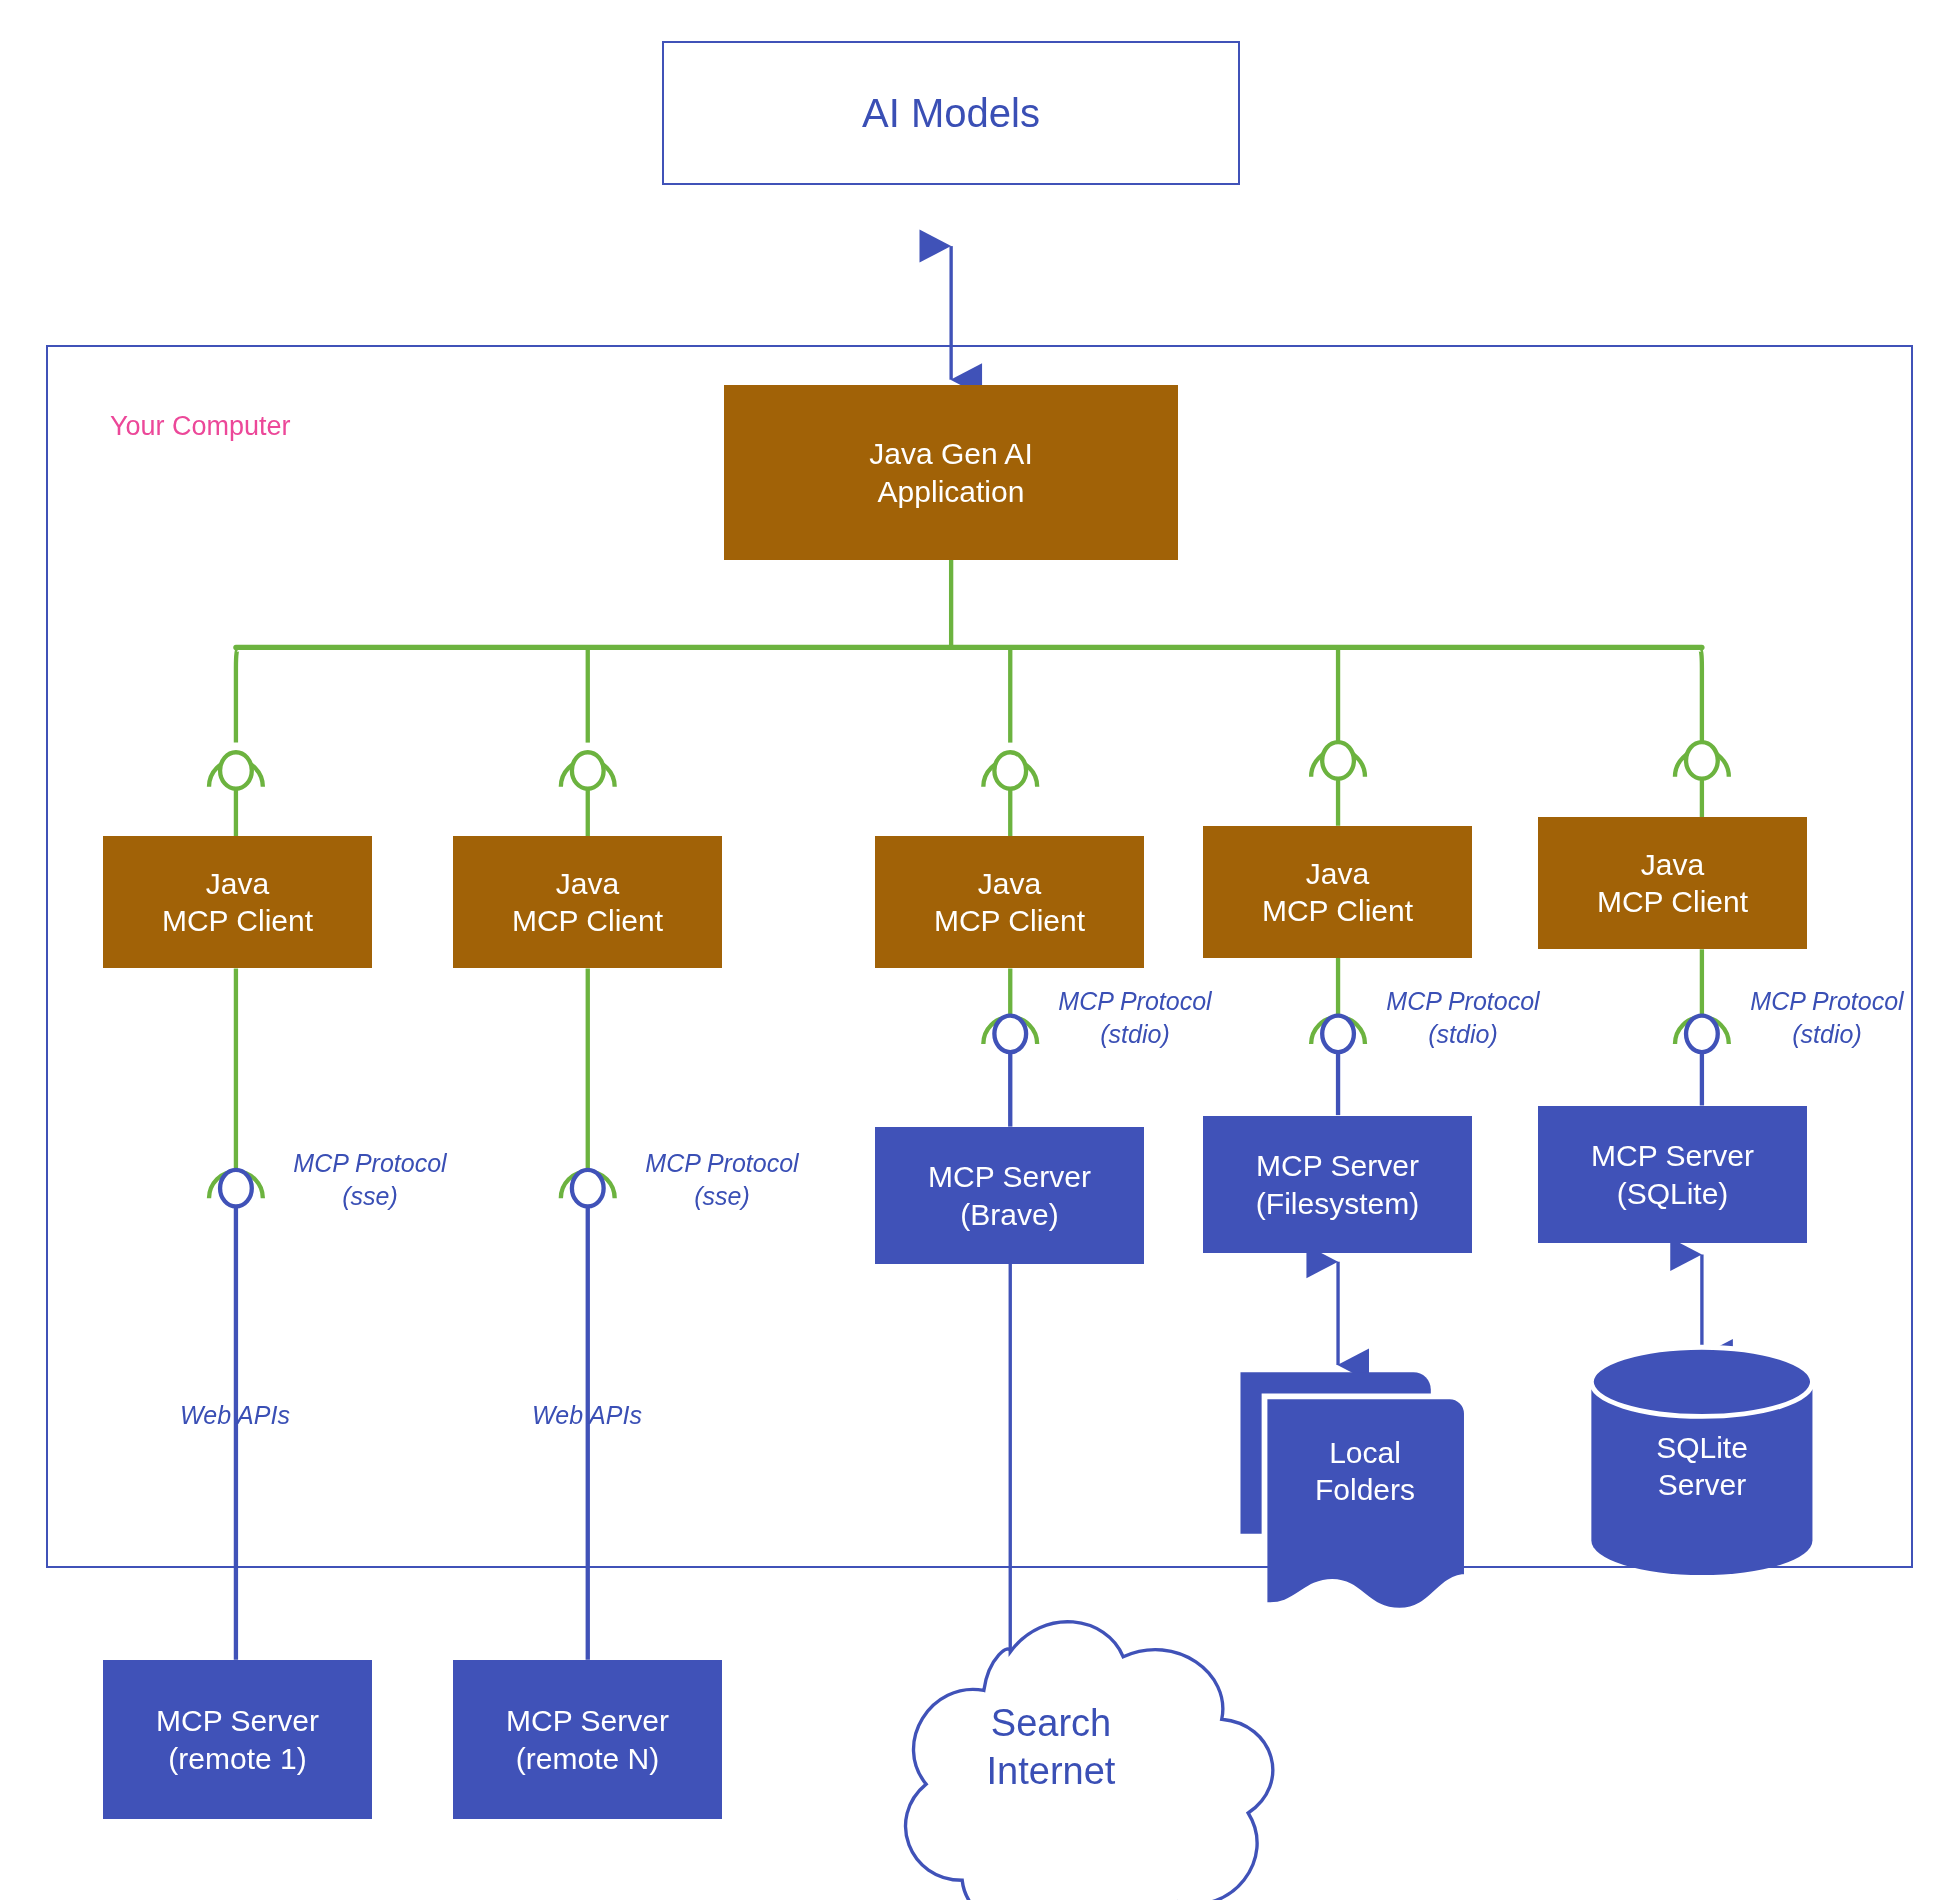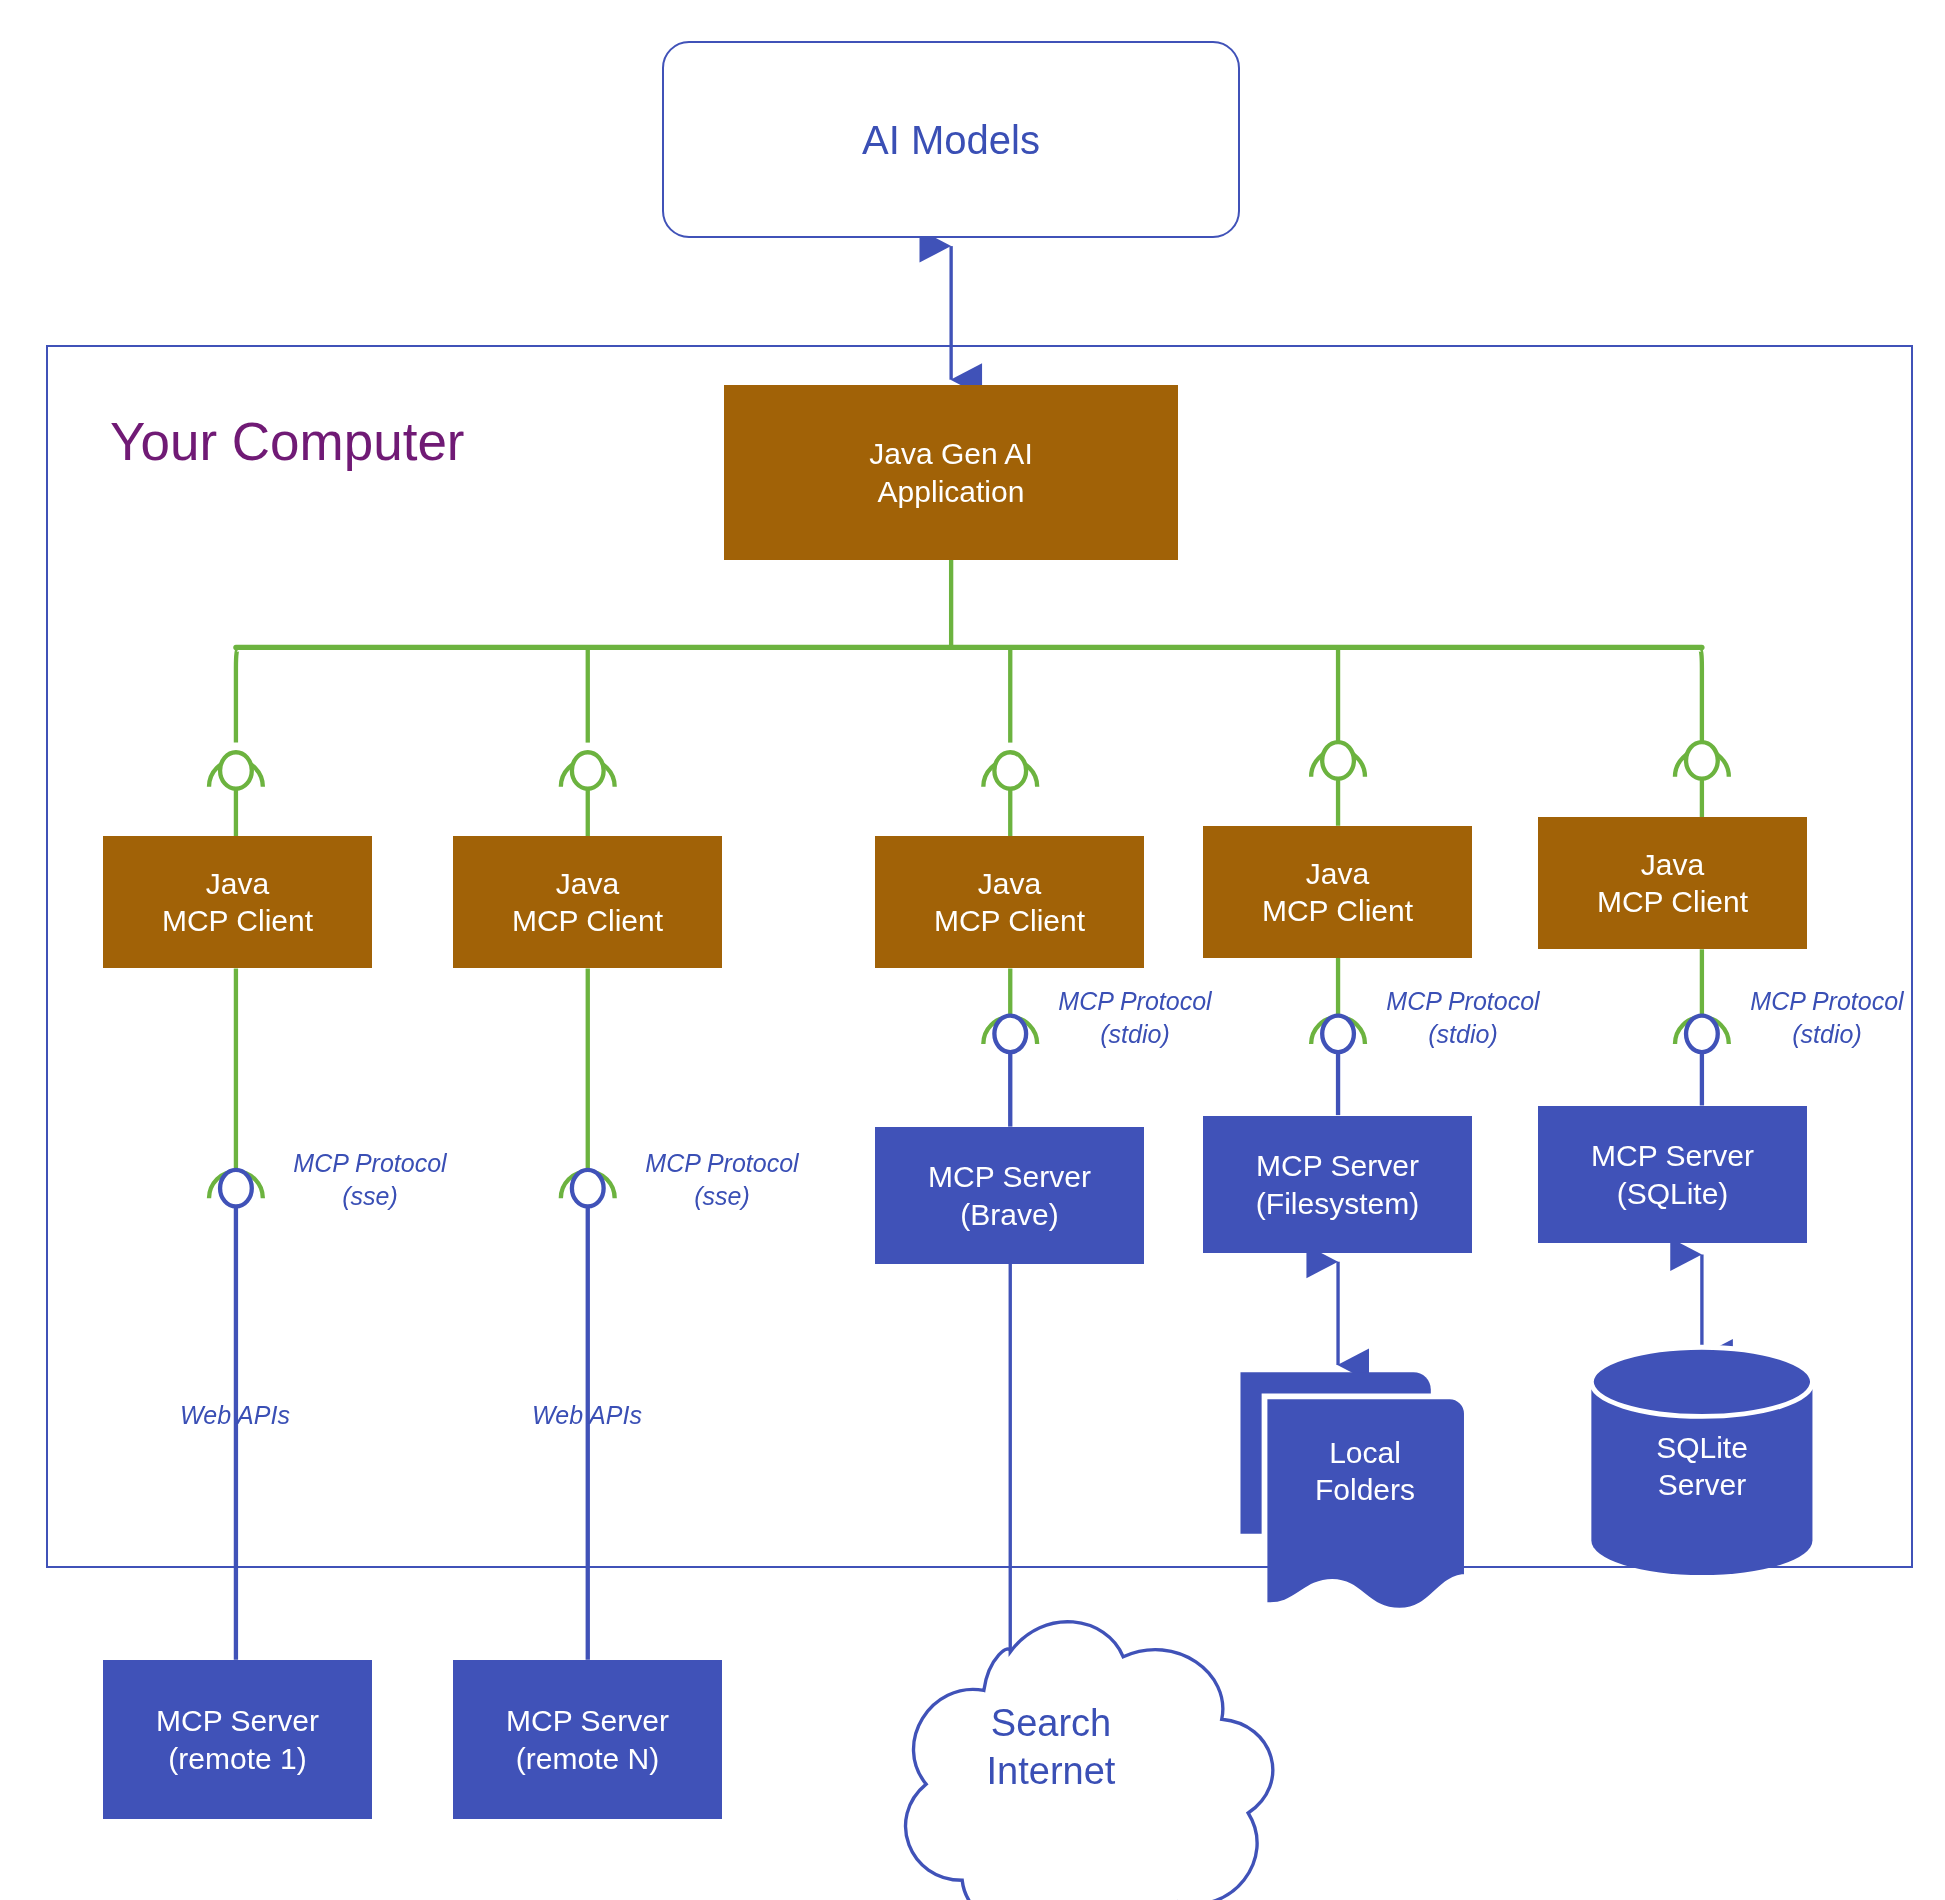--- a/index.html
+++ b/index.html
@@ -5,21 +5,21 @@
   html,body{margin:0;padding:0;background:#ffffff;}
   body{font-family:"Liberation Sans",sans-serif;}
   #stage{position:relative;width:1946px;height:1900px;background:#fff;overflow:hidden;}
   svg#wires{position:absolute;left:0;top:0;width:1946px;height:1900px;}
   .node{position:absolute;box-sizing:border-box;display:flex;align-items:center;justify-content:center;text-align:center;line-height:1.25;}
   .greenbox{background:#a16207;color:#ffffff;font-size:30px;}
   .bluebox{background:#4052B8;color:#ffffff;font-size:30px;}
   .outlinebox{background:#ffffff;border:2.4px solid #4052B8;color:#3A4FB5;font-size:40px;}
   .container-frame{position:absolute;border:2.4px solid #4052B8;background:transparent;}
   .label{position:absolute;color:#3A4FB5;font-size:25px;line-height:1.3;text-align:center;font-style:italic;}
-  .biglabel{position:absolute;color:#701a75;font-size:53px;text-align:center;}
+  .biglabel{position:absolute;color:#ec4899;font-size:27px;text-align:center;}
   .multi{white-space:pre-line;}
 </style>
 </head>
 <body>
 
 <div id="stage">
 
   <svg id="wires" viewBox="0 0 4047 3953">
     <defs>
       <marker id="arrBlue" markerWidth="11" markerHeight="11" refX="5.5" refY="9.6" orient="auto" markerUnits="strokeWidth">
@@ -139,21 +139,21 @@
                c 110,10 145,135 55,195
                c 60,95 -35,215 -145,185
                c -30,100 -185,110 -235,20
                c -70,70 -205,30 -215,-65
                c -110,0 -160,-130 -75,-200
                c -70,-85 10,-215 120,-195
                c 10,-70 55,-100 55,-80 z" fill="#ffffff" stroke="#4052B8" stroke-width="7"></path>
     </g>
   </svg>
 
-  <div class="node outlinebox multi" style="left:662px;top:41px;width:578px;height:197px;border-radius:27px;">
+  <div class="node outlinebox multi" style="left:662px;top:41px;width:578px;height:144px;">
     <span>AI Models</span>
   </div>
 
   <div class="container-frame" style="left:46px;top:345px;width:1863px;height:1219px;"></div>
   <div class="biglabel" style="left:110px;top:411px;">Your Computer</div>
 
   <div class="node greenbox multi" style="left:724px;top:385px;width:454px;height:175px;">
     <span>Java Gen AI
 Application</span>
   </div>

